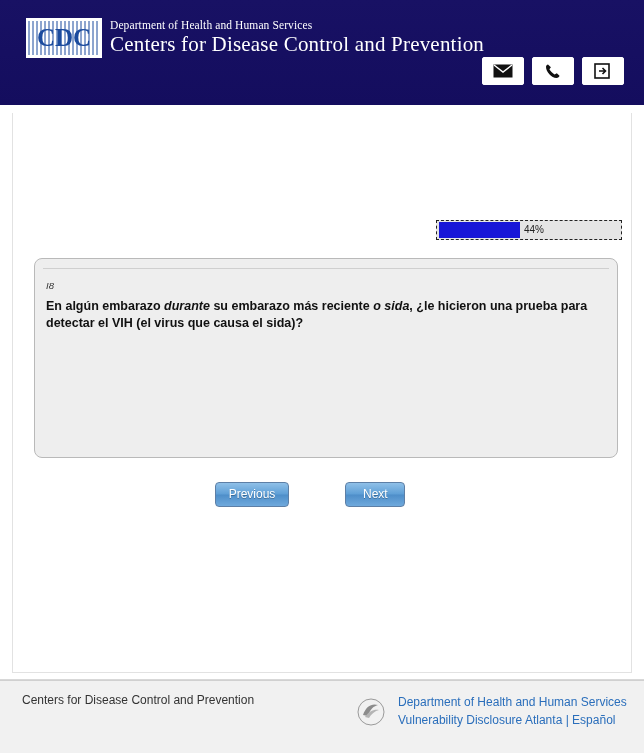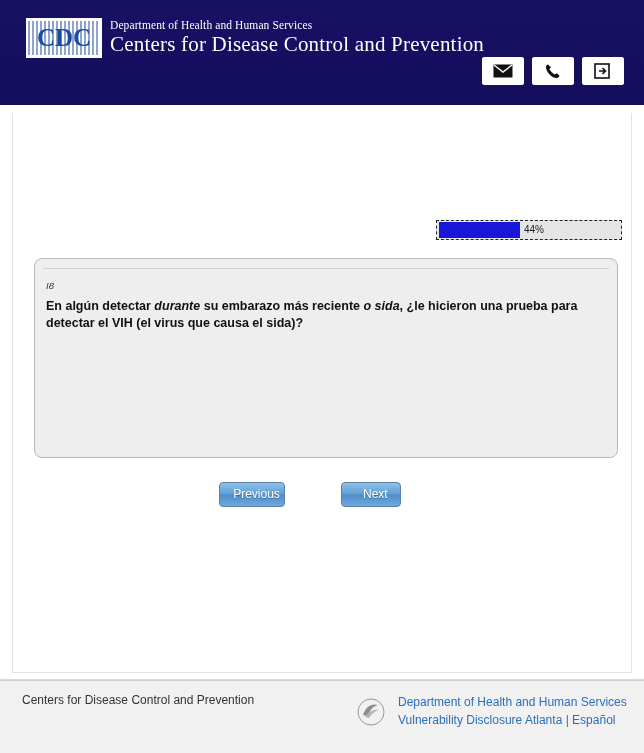--- a/index.html
+++ b/index.html
@@ -161,21 +161,21 @@
   .nav-row {
     position: absolute;
     left: 0; top: 377px;
     width: 620px;
     display: flex;
     justify-content: center;
     gap: 56px;
   }
   .nav-btn {
     min-width: 60px;
-    padding: 4px 4px 5px 13px;
+    padding: 4px 13px 5px 13px;
     border: 1px solid #5d7fa6;
     border-radius: 4px;
     background: linear-gradient(180deg,#8fc0e8 0%,#5f9fd6 48%,#4e8ec9 52%,#6fa9dc 100%);
     color: #ffffff;
     font-size: 12px;
     text-align: center;
     cursor: pointer;
     text-shadow: 0 1px 0 rgba(0,0,0,.25);
   }
 
@@ -260,21 +260,21 @@
 
     <div class="progress-outer">
       <div class="progress-bar" style="width: 44%;"></div>
       <span class="progress-label">44%</span>
     </div>
 
     <div class="q-card">
       <div class="q-divider"></div>
       <div class="q-id">I8</div>
       <div class="q-text">
-        <span>En algún detectar </span><i>durante</i><span> su embarazo más reciente </span><i>o sida</i><span>, ¿le hicieron una prueba para detectar el VIH (el virus que causa el sida)?</span>
+        <span>En algún embarazo </span><i>durante</i><span> su embarazo más reciente </span><i>o sida</i><span>, ¿le hicieron una prueba para detectar el VIH (el virus que causa el sida)?</span>
       </div>
 
     </div>
 
     <div class="nav-row">
       <div class="nav-btn">Previous</div>
       <div class="nav-btn">Next</div>
     </div>
   </div>
 

